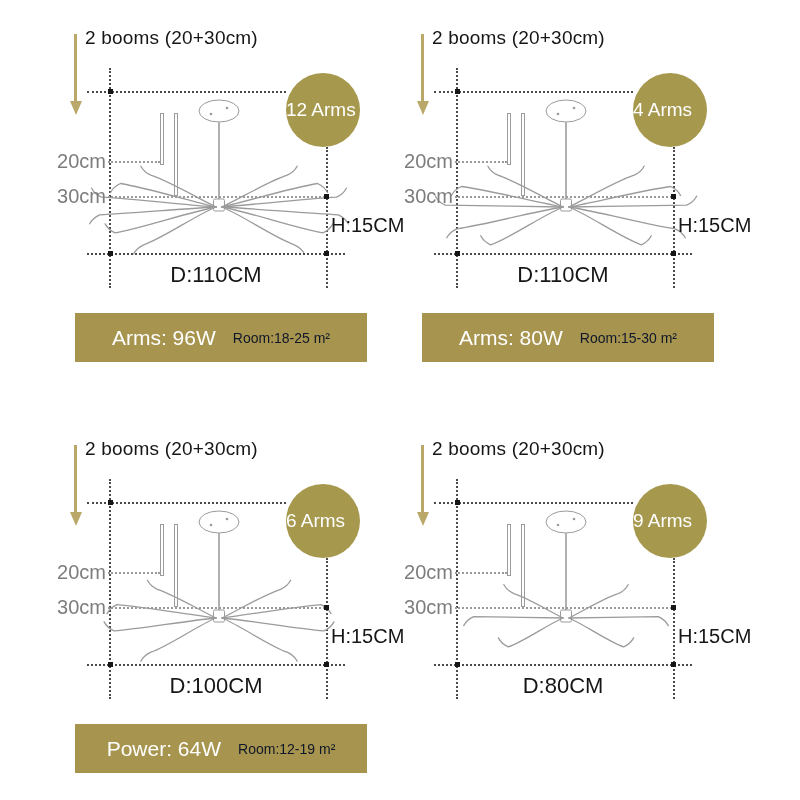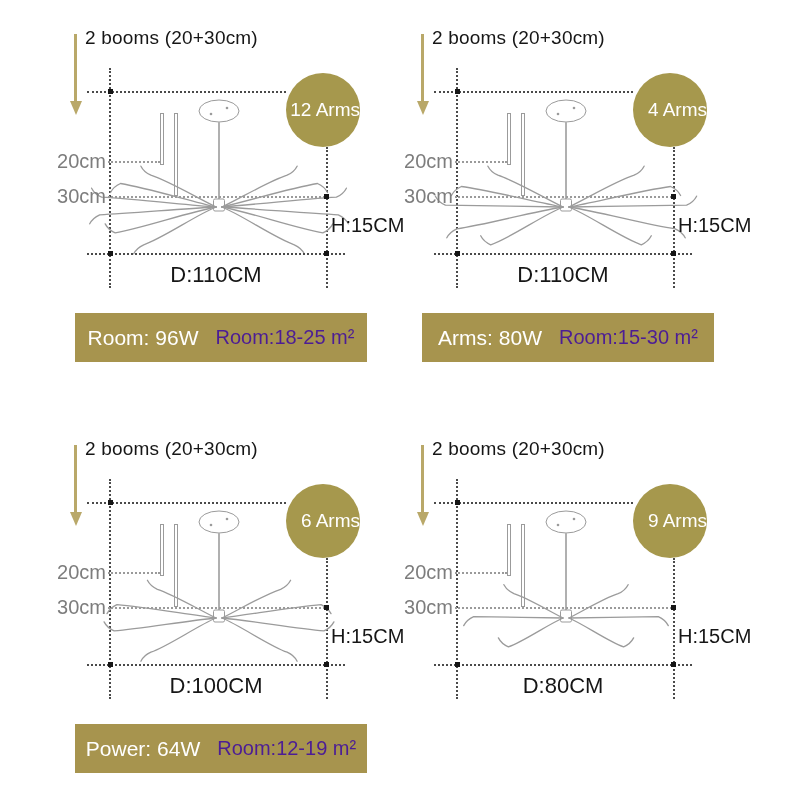--- a/index.html
+++ b/index.html
@@ -18,37 +18,37 @@
   .booms{position:absolute;left:85px;top:27px;font-size:19px;letter-spacing:.2px;color:#161616;white-space:nowrap;}
 
   
   .dh{position:absolute;height:0;border-top:2px dotted var(--dim);}
   .dv{position:absolute;width:0;border-left:2px dotted var(--dim);}
   .dh.gray,.dv.gray{border-color:var(--leader);}
   .sq{position:absolute;width:5px;height:5px;background:#161616;}
 
   
   .badge{position:absolute;left:286px;top:73px;width:74px;height:74px;border-radius:50%;
-    background:var(--badge);display:flex;align-items:center;justify-content:flex-end;}
+    background:var(--badge);display:flex;align-items:center;justify-content:flex-start;}
   .badge span{color:#ffffff;font-size:19px;white-space:nowrap;}
 
   
   .rod{position:absolute;width:4px;background:#ffffff;border:1px solid var(--stroke);box-sizing:border-box;}
 
   .cmlabel{position:absolute;left:38px;width:68px;text-align:right;font-size:20px;color:var(--graytxt);white-space:nowrap;}
 
   .chand{position:absolute;left:62px;top:95px;width:310px;height:175px;overflow:visible;}
 
   .hlabel{position:absolute;left:331px;top:214px;font-size:20px;color:#161616;white-space:nowrap;}
   .dlabel{position:absolute;left:146px;top:262px;width:140px;text-align:center;font-size:22px;color:#161616;white-space:nowrap;}
 
   .powerbar{position:absolute;left:75px;top:313px;width:292px;height:49px;background:var(--bar);
     display:flex;align-items:center;justify-content:center;}
   .powerbar .pw{color:#fff;font-size:21px;white-space:nowrap;}
-  .powerbar .rm{color:#4c1d95;font-size:20px;margin-left:17px;white-space:nowrap;}
+  .powerbar .rm{color:#0f172a;font-size:14px;margin-left:17px;white-space:nowrap;}
 </style>
 </head>
 <body>
 
 <div class="sheet">
 
   <section class="panel" style="left:0px;top:0px">
     <div class="arrow">
         <i class="shaft"></i>
         <i class="head"></i>
@@ -86,21 +86,21 @@
     <i class="dh gray" style="left:108px;top:161px;width:52px"></i>
     <div class="cmlabel" style="top:185px">30cm</div>
     <i class="dh gray" style="left:108px;top:196px;width:217px"></i>
     <i class="sq" style="left:324px;top:194px"></i>
     <i class="dh" style="left:87px;top:253px;width:258px"></i>
     <i class="sq" style="left:108px;top:251px"></i>
     <i class="sq" style="left:324px;top:251px"></i>
     <div class="hlabel">H:15CM</div>
     <div class="dlabel">D:110CM</div>
     <div class="powerbar">
-      <span class="pw">Room: 96W</span>
+      <span class="pw">Arms: 96W</span>
       <span class="rm">Room:18-25 m²</span>
     </div>
   </section>
 
   <section class="panel" style="left:347px;top:0px">
     <div class="arrow">
         <i class="shaft"></i>
         <i class="head"></i>
       </div>
     <div class="booms">2 booms (20+30cm)</div>

